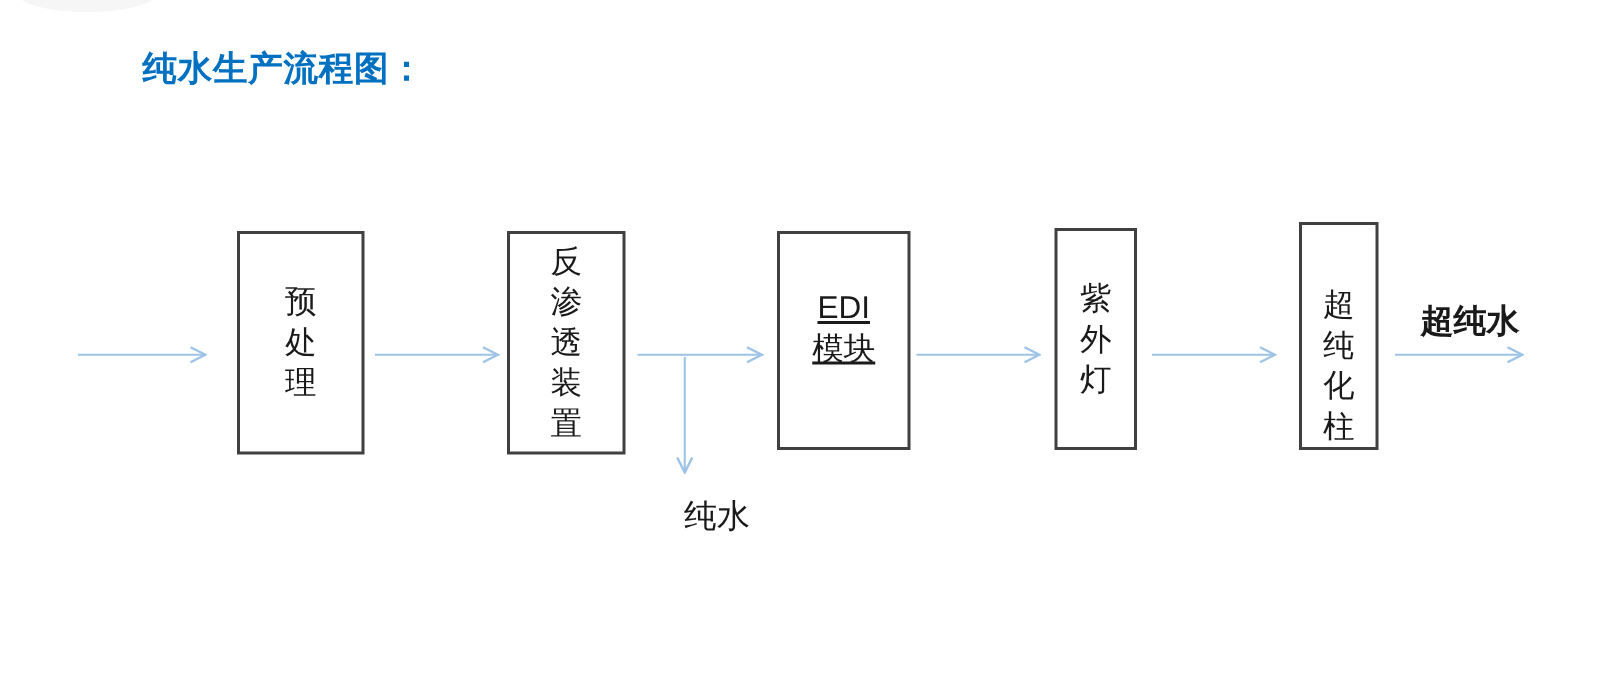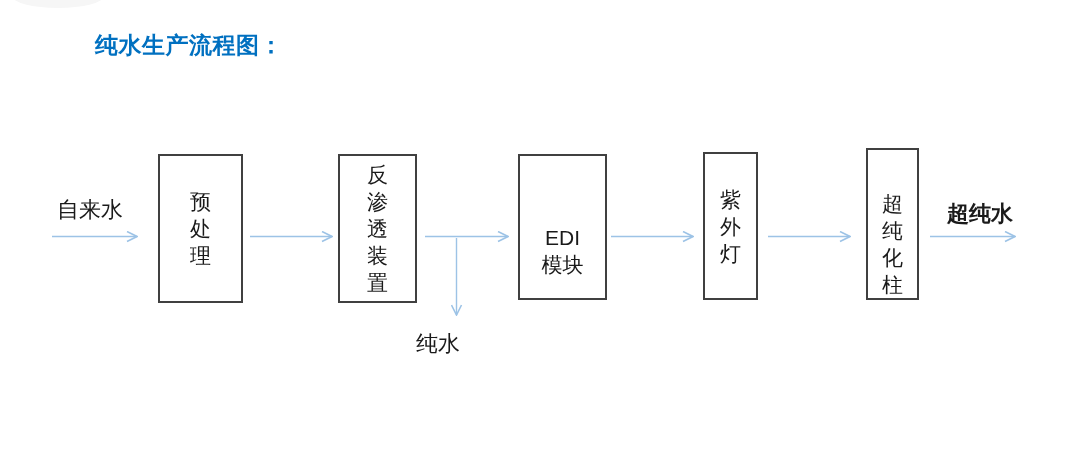--- a/index.html
+++ b/index.html
@@ -54,34 +54,34 @@
     text-align: center;
     font-size: 21px;
     line-height: 27px;
     color: var(--ink);
   }
 
   .box-pretreatment    { left: 158px; top: 154px; width: 85px; height: 149px; }
   .box-reverse-osmosis { left: 338px; top: 154px; width: 79px; height: 149px; }
   .box-edi-module      { left: 518px; top: 154px; width: 89px; height: 146px;
                          align-items: flex-start; }
-  .box-edi-module .box-text { padding-top: 68px; }
+  .box-edi-module .box-text { padding-top: 36px; text-decoration: underline; }
   .box-uv-lamp         { left: 703px; top: 152px; width: 55px; height: 148px; }
   .box-polishing       { left: 866px; top: 148px; width: 53px; height: 152px;
                          align-items: flex-start; }
   .box-polishing .box-text { padding-top: 40px; }
 
   .flow-label {
     position: absolute;
     font-size: 22px;
     color: var(--ink);
     white-space: nowrap;
   }
   .label-tap-water       { left: 57px;  top: 195px; }
-  .label-pure-water      { left: 416px; top: 329px; }
+  .label-pure-water      { left: 456px; top: 329px; }
   .label-ultrapure-water { left: 947px; top: 199px; font-weight: bold; }
 
   .arrow-layer {
     position: absolute;
     left: 0; top: 0;
     width: 1080px;
     height: 455px;
     pointer-events: none;
   }
   .arrow-line { stroke: var(--arrow); stroke-width: 1.4px; fill: none; }
@@ -104,21 +104,20 @@
     </defs>
     <line class="arrow-line" x1="52" y1="236.5" x2="137" y2="236.5" marker-end="url(#chevron)"></line>
     <line class="arrow-line" x1="250" y1="236.5" x2="332" y2="236.5" marker-end="url(#chevron)"></line>
     <line class="arrow-line" x1="425" y1="236.5" x2="508" y2="236.5" marker-end="url(#chevron)"></line>
     <line class="arrow-line" x1="456.5" y1="238" x2="456.5" y2="315" marker-end="url(#chevron)"></line>
     <line class="arrow-line" x1="611" y1="236.5" x2="693" y2="236.5" marker-end="url(#chevron)"></line>
     <line class="arrow-line" x1="768" y1="236.5" x2="850" y2="236.5" marker-end="url(#chevron)"></line>
     <line class="arrow-line" x1="930" y1="236.5" x2="1015" y2="236.5" marker-end="url(#chevron)"></line>
   </svg>
 
-  <div class="flow-label label-tap-water">自来水</div>
 
   <div class="flow-label label-pure-water">纯水</div>
 
   <div class="flow-label label-ultrapure-water">超纯水</div>
 
   <div class="flow-box box-pretreatment">
     <div class="box-text">预
 处
 理</div>
   </div>

